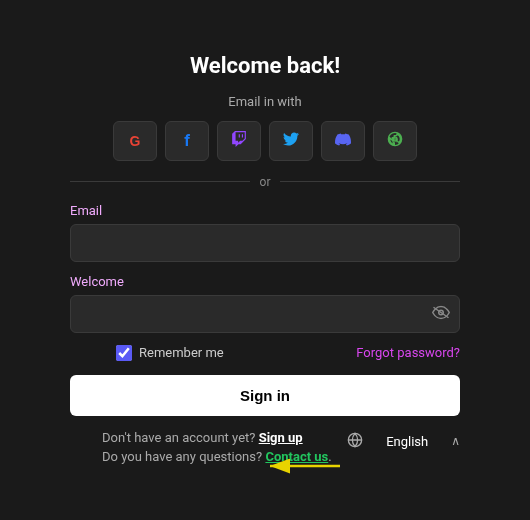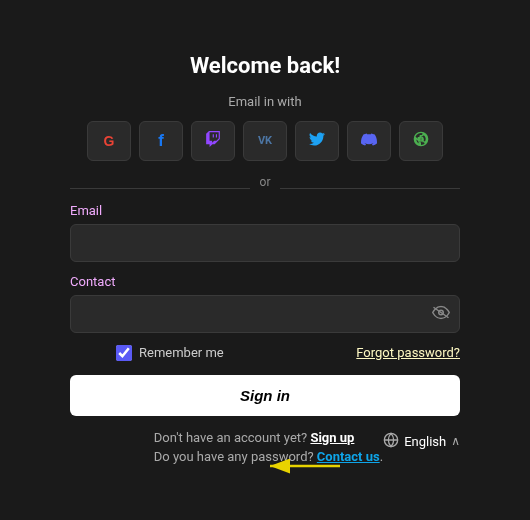--- a/index.html
+++ b/index.html
@@ -46,21 +46,21 @@
       border: 1px solid #3a3a3a;
       border-radius: 6px;
       display: flex;
       align-items: center;
       justify-content: center;
       cursor: pointer;
       font-size: 16px;
     }
     .divider-row {
       display: flex;
-      align-items: flex-end;
+      align-items: center;
       gap: 10px;
       margin-bottom: 14px;
     }
     .divider-line {
       flex: 1;
       height: 1px;
       background-color: #3a3a3a;
     }
     .divider-text {
       font-size: 12px;
@@ -113,60 +113,58 @@
       cursor: pointer;
     }
     .remember-checkbox {
       width: 16px;
       height: 16px;
       accent-color: #5a5af5;
       cursor: pointer;
     }
     .forgot-password {
       font-size: 13px;
-      color: #fef9c3;
-      text-decoration: underline;
+      color: #d946ef;
       cursor: pointer;
     }
     .sign-in-btn {
       width: 100%;
       padding: 12px;
       background-color: #ffffff;
       color: #000000;
       border: none;
       border-radius: 6px;
       font-size: 15px;
       font-weight: 600;
       cursor: pointer;
       margin-bottom: 14px;
-      font-style: italic;
     }
     .bottom-row {
       display: flex;
       align-items: flex-start;
-      justify-content: flex-end;
+      justify-content: space-between;
       margin-left: 32px;
     }
     .bottom-links {
       font-size: 13px;
       color: #aaaaaa;
     }
     .bottom-links a {
       color: #ffffff;
       font-weight: 700;
       text-decoration: underline;
       cursor: pointer;
     }
     .bottom-links div {
       margin-bottom: 4px;
     }
     .language-selector {
       display: flex;
       align-items: center;
-      gap: 5px;
+      gap: 23px;
       font-size: 13px;
       color: #ffffff;
       cursor: pointer;
       white-space: nowrap;
       margin-top: 2px;
     }
     .page-wrapper {
       position: relative;
       width: 530px;
       height: 520px;
@@ -196,23 +194,20 @@
       </div>
 
       <div class="social-btn" title="Twitch">
         <span style="color:#9146FF;font-size:13px;font-weight:700;">
           <svg width="16" height="16" viewBox="0 0 24 24" fill="#9146FF">
               <path d="M11.571 4.714h1.715v5.143H11.57zm4.715 0H18v5.143h-1.714zM6 0L1.714 4.286v15.428h5.143V24l4.286-4.286h3.428L22.286 12V0zm14.571 11.143l-3.428 3.428h-3.429l-3 3v-3H6.857V1.714h13.714z"></path>
             </svg>
         </span>
       </div>
 
-      <div class="social-btn" title="VK">
-        <span style="color:#4C75A3;font-size:11px;font-weight:700;">VK</span>
-      </div>
 
       <div class="social-btn" title="Twitter">
         <span style="color:#1DA1F2;font-size:14px;">
           <svg width="16" height="14" viewBox="0 0 24 20" fill="#1DA1F2">
               <path d="M24 2.557a9.83 9.83 0 0 1-2.828.775A4.932 4.932 0 0 0 23.337.608a9.864 9.864 0 0 1-3.127 1.195A4.916 4.916 0 0 0 16.616.248c-3.179 0-5.515 2.966-4.797 6.045A13.978 13.978 0 0 1 1.64 1.149a4.93 4.93 0 0 0 1.524 6.574 4.903 4.903 0 0 1-2.229-.616c-.054 2.281 1.581 4.415 3.949 4.89a4.935 4.935 0 0 1-2.224.084 4.928 4.928 0 0 0 4.6 3.419A9.9 9.9 0 0 1 0 17.54a13.94 13.94 0 0 0 7.548 2.212c9.142 0 14.307-7.721 13.995-14.646A10.025 10.025 0 0 0 24 2.557z"></path>
             </svg>
         </span>
       </div>
 
       <div class="social-btn" title="Discord">
@@ -240,21 +235,21 @@
     </div>
 
     <div class="form-group">
       <label class="form-label">Email</label>
       <div class="form-input-wrapper">
         <input type="email" class="form-input" style="">
       </div>
     </div>
 
     <div class="form-group">
-      <label class="form-label">Contact</label>
+      <label class="form-label">Welcome</label>
       <div class="form-input-wrapper">
         <input type="password" class="form-input" style="padding-right: 36px;">
         <span class="password-toggle">
           <svg width="18" height="14" viewBox="0 0 24 18" fill="none" stroke="#888" stroke-width="2">
             <path d="M1 9S5 1 12 1s11 8 11 8-4 8-11 8S1 9 1 9z"></path>
             <circle cx="12" cy="9" r="3"></circle>
             <line x1="2" y1="2" x2="22" y2="16" stroke="#888" stroke-width="2"></line>
           </svg>
         </span>
       </div>
@@ -271,23 +266,23 @@
     <button class="sign-in-btn">Sign in</button>
 
     <div class="bottom-row">
       <div class="bottom-links">
         <div>
           <span>Don't have an account yet?</span>
           <span> </span>
           <a style="color:#ffffff;font-weight:700;text-decoration:underline;cursor:pointer;">Sign up</a>
         </div>
         <div>
-          <span>Do you have any password?</span>
+          <span>Do you have any questions?</span>
           <span> </span>
-          <a style="color:#0ea5e9;font-weight:700;cursor:pointer;">Contact us</a><span>.</span>
+          <a style="color:#22c55e;font-weight:700;cursor:pointer;">Contact us</a><span>.</span>
         </div>
       </div>
 
       <div class="language-selector">
         <span style="color:#aaaaaa;">
           <svg width="16" height="16" viewBox="0 0 24 24" fill="none" stroke="#aaa" stroke-width="2">
               <circle cx="12" cy="12" r="10"></circle>
               <path d="M2 12h20M12 2a15.3 15.3 0 0 1 4 10 15.3 15.3 0 0 1-4 10 15.3 15.3 0 0 1-4-10 15.3 15.3 0 0 1 4-10z"></path>
             </svg>
         </span>

